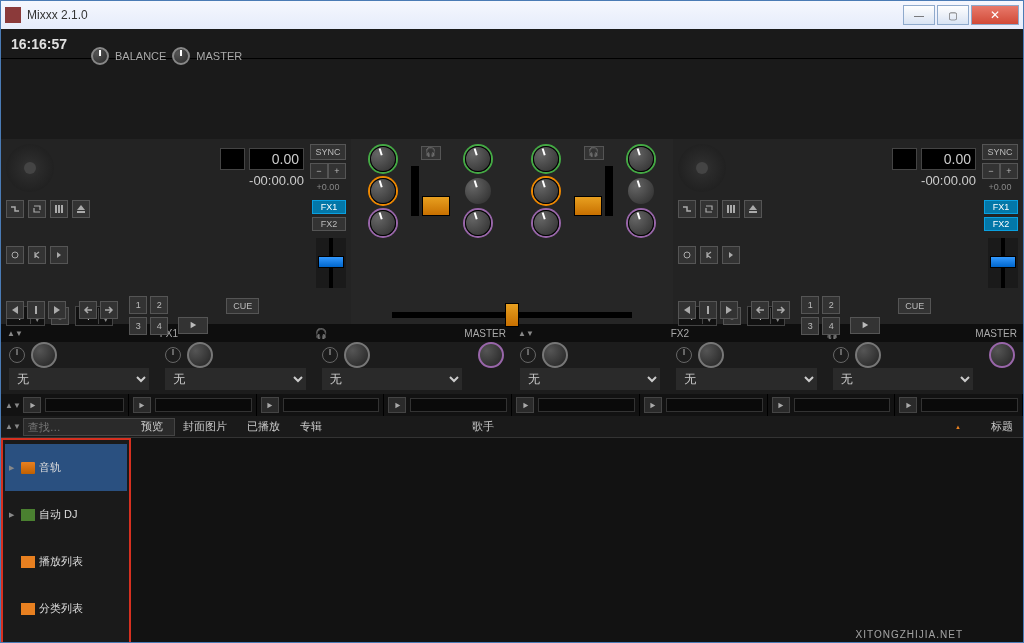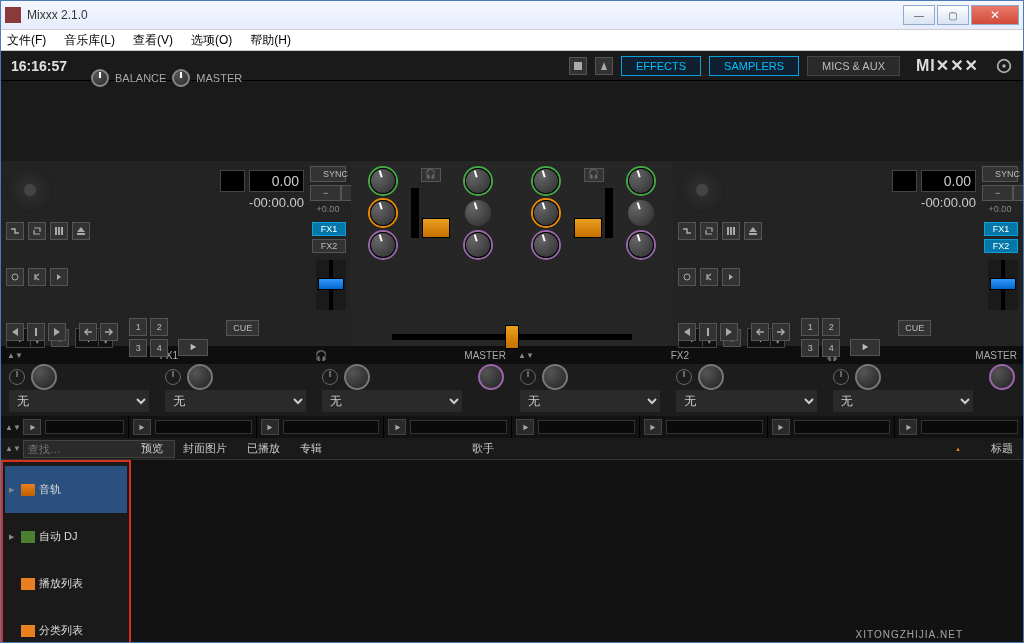--- a/index.html
+++ b/index.html
@@ -40,21 +40,21 @@
 
 .deck-top { display: flex; gap: 6px; height: 48px; }
 .vinyl { width: 48px; height: 48px; border-radius: 50%; background: radial-gradient(circle,#333 0%,#2a2a2a 30%,#1a1a1a 100%); position: relative; }
 .vinyl::after { content: ""; position: absolute; inset: 18px; border-radius: 50%; background: #444; }
 .deck-info { flex: 1; display: flex; flex-direction: column; align-items: flex-end; justify-content: center; }
 .deck-info .bpm-box { background: #000; border: 1px solid #444; padding: 2px 4px; font-size: 14px; color: #ccc; min-width: 55px; text-align: right; }
 .deck-info .empty-box { background: #000; border: 1px solid #444; padding: 2px 8px; min-width: 25px; height: 22px; margin-right: 4px;}
 .deck-info .row { display:flex; }
 .deck-info .time { font-size: 13px; color: #ccc; margin-top: 3px; }
 .sync-col { width: 36px; display: flex; flex-direction: column; gap: 3px; }
-.sync-btn { background: #333; border: 1px solid #555; color: #bbb; font-size: 9px; text-align: center; padding: 2px 12px; }
+.sync-btn { background: #333; border: 1px solid #555; color: #bbb; font-size: 9px; text-align: center; padding: 2px 4px; }
 .pm-row { display: flex; }
 .pm-row .sync-btn { flex:1; }
 .rate { font-size: 9px; color: #888; text-align: center; }
 
 .deck-mid { display: flex; gap: 4px; margin-top: 8px; }
 .deck-btns { display: flex; gap: 4px; flex-wrap: wrap; width: 90px; }
 .sq { width: 18px; height: 18px; background: #333; border: 1px solid #555; display: flex; align-items: center; justify-content: center; }
 .sq svg { width: 10px; height: 10px; fill: #aaa; }
 .fx-col { margin-left: auto; width: 34px; display:flex; flex-direction:column; gap:3px; }
 .fx-btn { background: #0377a8; color: #fff; font-size: 9px; text-align: center; padding: 1px 0; border: 1px solid #0aa0e0;}
@@ -149,59 +149,32 @@
   <div class="titlebar">
     <div class="icon"></div>
     <span>Mixxx 2.1.0</span>
     <div class="win-btns">
       <div class="win-btn">—</div>
       <div class="win-btn">▢</div>
       <div class="win-btn close">✕</div>
     </div>
   </div>
 
-  <div class="menubar">
-    <span>文件(F)</span>
-    <span>音乐库(L)</span>
-    <span>查看(V)</span>
-    <span>选项(O)</span>
-    <span>帮助(H)</span>
-  </div>
 
   <div class="app">
 
     <div class="topbar">
       <div class="clock">16:16:57</div>
       <div class="knob-label">
         <div class="knob-sm"></div>
         <span>BALANCE</span>
       </div>
       <div class="knob-label" style="margin-left:6px;">
         <div class="knob-sm"></div>
         <span>MASTER</span>
-      </div>
-      <div class="top-right">
-        <div class="sq">
-            <svg viewBox="0 0 10 10">
-              <rect x="1" y="1" width="8" height="8"></rect>
-            </svg>
-          </div>
-        <div class="sq">
-            <svg viewBox="0 0 10 10">
-              <path d="M5 1 L2 9 L8 9 Z"></path>
-            </svg>
-          </div>
-        <div class="toggle-btn">EFFECTS</div>
-        <div class="toggle-btn">SAMPLERS</div>
-        <div class="toggle-btn dark">MICS &amp; AUX</div>
-        <div class="logo">MI✕✕✕</div>
-        <svg class="gear" viewBox="0 0 20 20">
-            <circle cx="10" cy="10" r="7" fill="none" stroke="#aaa" stroke-width="2"></circle>
-            <circle cx="10" cy="10" r="2"></circle>
-          </svg>
       </div>
     </div>
 
     <div class="spacer"></div>
 
     <div class="deck-area">
 
       <div class="deck">
         <div class="deck-top">
           <div class="vinyl"></div>

